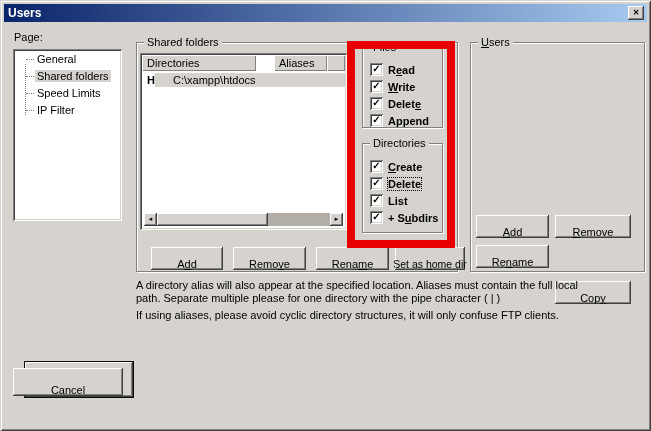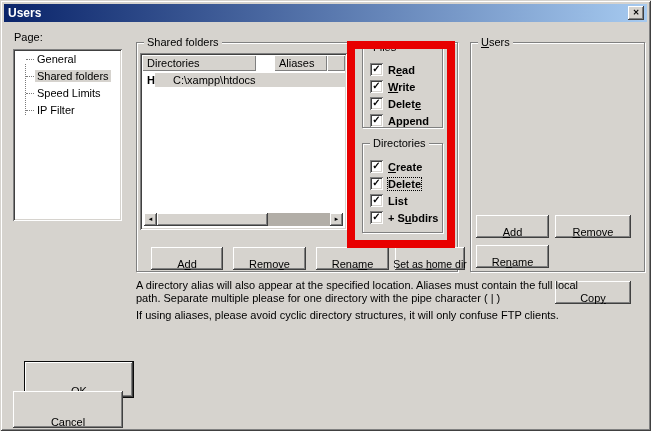--- a/index.html
+++ b/index.html
@@ -117,21 +117,21 @@
   
   .sf-add    { left:151px; top:247px; width:72px; height:23px; }
   .sf-remove { left:233px; top:247px; width:73px; height:23px; }
   .sf-rename { left:316px; top:247px; width:73px; height:23px; }
   .sf-home   { left:395px; top:247px; width:70px; height:23px; font-size:10.5px; }
   .u-add     { left:476px; top:215px; width:73px; height:23px; }
   .u-remove  { left:555px; top:215px; width:76px; height:23px; }
   .u-rename  { left:476px; top:245px; width:73px; height:23px; }
   .u-copy    { left:555px; top:245px; width:76px; height:23px;margin-top:36px; }
   .ok-btn    { left:24px; top:361px; width:110px; height:37px; }
-  .cancel-btn{ left:13px; top:391px; width:110px; height:37px; }
+  .cancel-btn{ left:13px; top:368px; width:110px; height:28px; }
 </style>
 </head>
 <body>
 
 <div id="window">
 
   <div class="titlebar">
     <span class="title-text">Users</span>
     <span class="close-btn">✕</span>
   </div>

